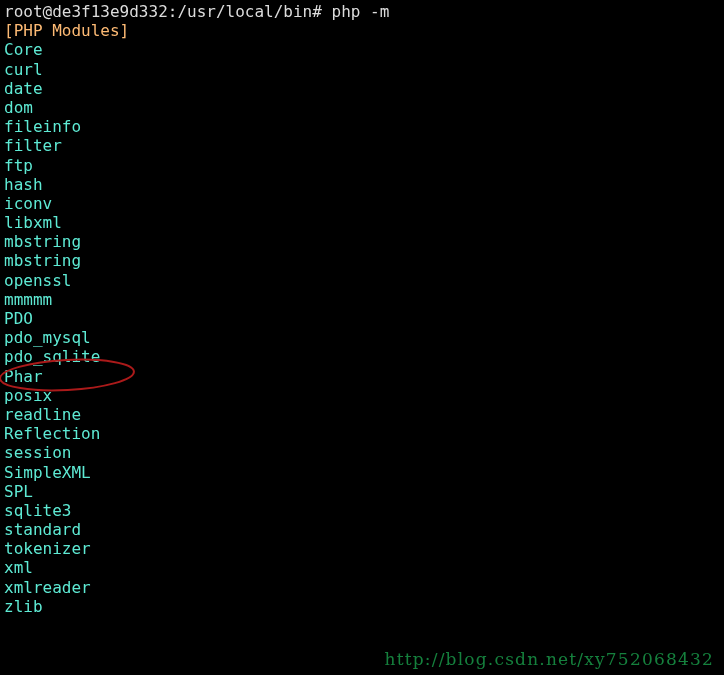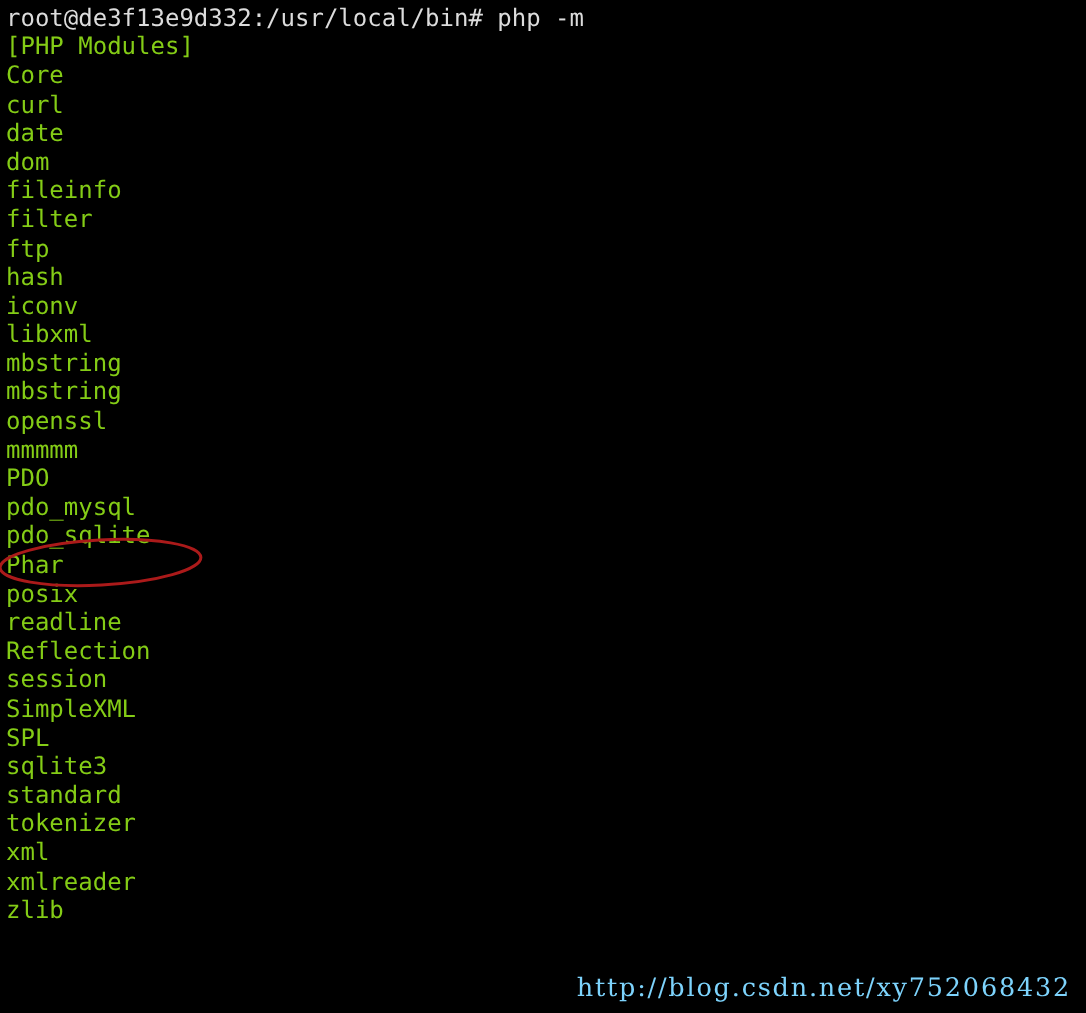--- a/index.html
+++ b/index.html
@@ -26,33 +26,33 @@
     top: 0;
     width: 724px;
     padding-left: 4px;
     padding-top: 0px;
     box-sizing: border-box;
   }
   .tline {
     white-space: pre;
     height: 19.2px;
     line-height: 19.2px;
-    color: #84cc16;
+    color: #fdba74;
     letter-spacing: 0px;
   }
   .tline.partial {
     height: 2px;
     overflow: hidden;
     color: #151515;
   }
   .tline.prompt {
     color: #dcdcdc;
   }
   .tline.modlist {
-    color: #84cc16;
+    color: #5eead4;
   }
 
   
   #annot-layer {
     position: absolute;
     left: 0;
     top: 0;
     width: 724px;
     height: 675px;
     pointer-events: none;
@@ -119,15 +119,15 @@
       <div class="tline modlist">xmlreader</div>
       <div class="tline modlist">zlib</div>
     </div>
 
   </div>
 
   <svg id="annot-layer" viewBox="0 0 724 675" width="724" height="675">
     <ellipse id="annot-ellipse" class="ellipse-highlight" cx="67" cy="375" rx="67" ry="15" transform="rotate(-3 67 375)" fill="none" stroke="#ab1a1a" stroke-width="2" stroke-linecap="round"></ellipse>
   </svg>
 
-  <div id="watermark" style="color: #7dd3fc;">http://blog.csdn.net/xy752068432</div>
+  <div id="watermark" style="color: #15803d;">http://blog.csdn.net/xy752068432</div>
 
 </div>
 
 </body></html>

